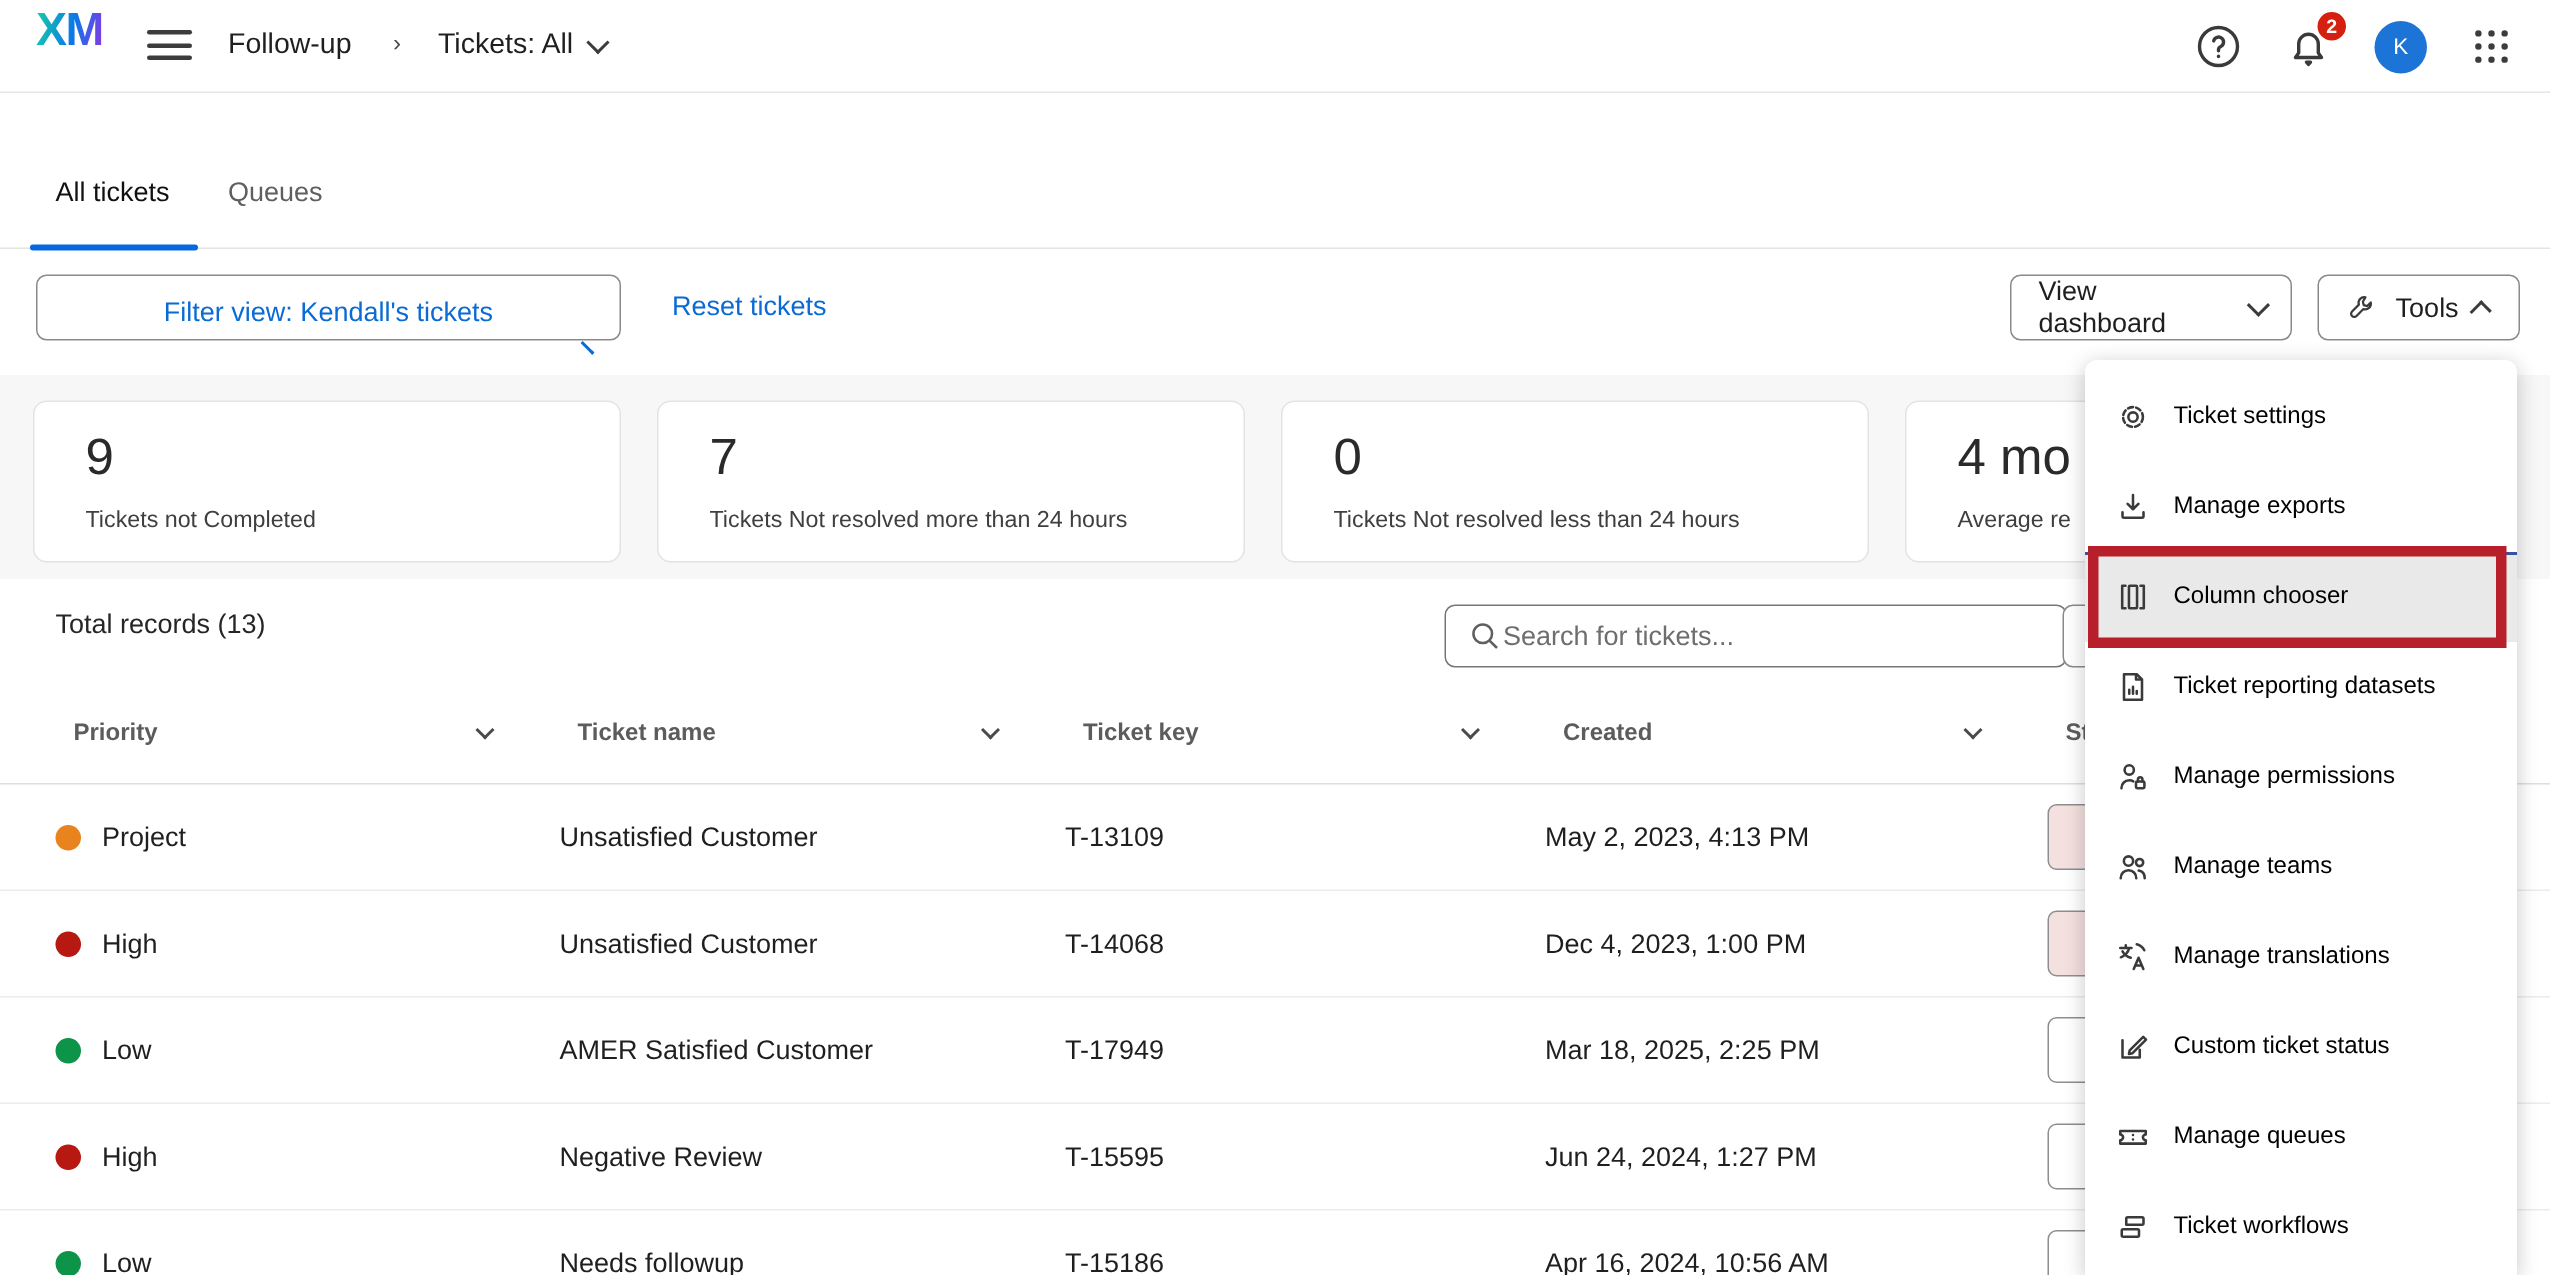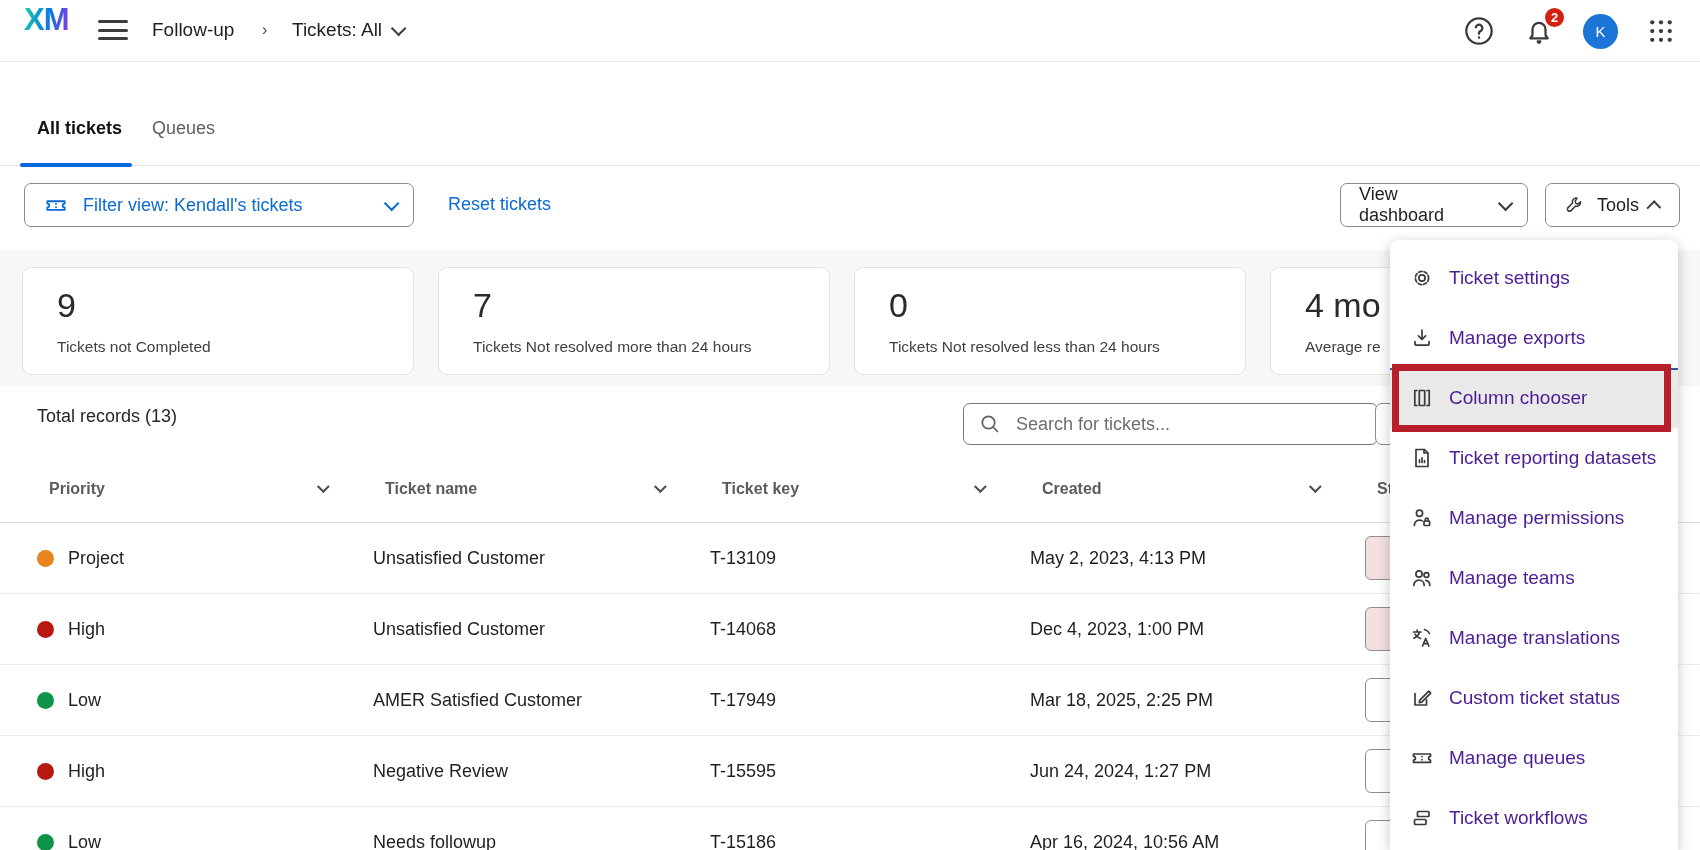--- a/index.html
+++ b/index.html
@@ -25,65 +25,65 @@
   .topbar-right { position:absolute; right:24px; top:0; height:62px; display:flex; align-items:center; gap:28px; }
   .icon-btn { position:relative; cursor:pointer; display:flex; align-items:center; justify-content:center; }
   .badge { position:absolute; top:-9px; right:-11px; min-width:23px; height:23px; border-radius:12px;
     background:#d52011; color:#fff; font-size:13px; font-weight:bold; display:flex; align-items:center;
     justify-content:center; border:2px solid #fff; }
   .avatar { width:35px; height:35px; border-radius:50%; background:#1b74d6; color:#fff; font-size:15px;
     display:flex; align-items:center; justify-content:center; cursor:pointer; }
   
   .tabs { position:absolute; top:100px; left:0; width:1700px; height:66px; border-bottom:1px solid #e4e4e4; }
   .tab { position:absolute; top:18px; font-size:18px; cursor:pointer; }
-  .tab--active { left:37px; font-weight:bold; color:#111; }
+  .tab--active { left:37px; font-weight:normal; color:#111; }
   .tab--idle { left:152px; color:#5f5f5f; }
   .tab-underline { position:absolute; left:20px; bottom:-2px; width:112px; height:4px; background:#0768dd; border-radius:2px; }
   
   .filterrow { position:absolute; top:183px; left:0; width:1700px; height:46px; }
   .filter-btn { position:absolute; left:24px; top:0; width:390px; height:44px; border:1px solid #8a8a8a;
     border-radius:7px; background:#fff; display:flex; align-items:center; gap:14px; padding:0 18px;
-    color:#0b6bd4; font-size:18px; cursor:pointer; }
+    color:#0b6bd4; font-size:18px; cursor:pointer;flex-direction:column; }
   .filter-btn .caret { border-color:#0b6bd4; margin-left:auto; }
   .reset-link { position:absolute; left:448px; top:11px; color:#0b6bd4; font-size:18px; cursor:pointer; }
   .btn { position:absolute; top:0; height:44px; border:1px solid #8a8a8a; border-radius:7px; background:#fff;
     display:flex; align-items:center; gap:12px; padding:0 18px; font-size:18px; color:#1f1f1f; cursor:pointer; }
   .btn-dashboard { left:1340px; width:188px; }
   .btn-tools { left:1545px; width:135px; }
   .caret-up { transform:rotate(-135deg) translateY(-3px); }
   
   .statband { position:absolute; top:250px; left:0; width:1700px; height:136px; background:#f7f7f7; }
   .card { position:absolute; top:17px; width:392px; height:108px; background:#fff; border:1px solid #e3e3e3;
     border-radius:9px; padding:18px 0 0 34px; }
   .card-value { font-size:34px; color:#2a2a2a; }
   .card-label { margin-top:13px; font-size:15.5px; color:#3f3f3f; }
   
   .total-records { position:absolute; top:406px; left:37px; font-size:18px; color:#262626; }
   .search-box { position:absolute; top:403px; left:963px; width:415px; height:42px; border:1px solid #767676;
-    border-radius:7px; background:#fff; display:flex; align-items:center; gap:14px; padding:0 14px; }
+    border-radius:7px; background:#fff; display:flex; align-items:center; padding:0 14px; }
   .search-box input { border:none; outline:none; font-size:18px; color:#3c3c3c; width:330px;
     font-family:"Liberation Sans", sans-serif; background:transparent; }
   .search-box input::placeholder { color:#6e6e6e; }
   .partial-btn { position:absolute; top:403px; left:1375px; width:44px; height:42px; border:1px solid #8a8a8a;
     border-radius:7px; background:#fff; }
   .grid-cols { display:grid; grid-template-columns:336px 337px 320px 335px 1fr; padding-left:37px; }
   .thead { position:absolute; top:455px; left:0; width:1700px; height:68px; border-bottom:1px solid #dedede; }
   .th { display:flex; align-items:center; justify-content:space-between; padding-right:48px;
     font-size:16px; font-weight:bold; color:#5c5c5c; height:68px;margin-left:12px; }
   .th .caret { border-color:#4a4a4a; transform:rotate(45deg) translateY(-4px); width:9px; height:9px; cursor:pointer; }
   .tbody { position:absolute; top:523px; left:0; width:1700px; height:327px; overflow:hidden; }
   .tr { height:71px; border-bottom:1px solid #ececec; align-items:center; font-size:18px; color:#1f1f1f; cursor:pointer; }
   .tr > div { display:flex; align-items:center; }
   .dot { width:17px; height:17px; border-radius:50%; margin-right:14px; flex:none; }
   .chip { width:62px; height:44px; border:1.5px solid #8e8e8e; border-radius:6px; }
   
   .menu { position:absolute; top:240px; left:1390px; width:288px; height:610px; background:#fff;
     border-radius:8px 8px 0 0; box-shadow:0 3px 14px rgba(0,0,0,.22); padding-top:8px; z-index:10; }
   .menu-item { position:relative; height:60px; display:flex; align-items:center; gap:15px;
-    padding:0 20px; font-size:19px; color:#4c1d95; cursor:pointer; }
+    padding:0 20px; font-size:16px; color:#000000; cursor:pointer; }
   .menu-item svg { flex:none; }
   .menu-item--highlight { background:#e9e9e9; box-shadow:inset 0 2px 0 0 #39519e; }
   .red-frame { position:absolute; left:2px; right:7px; top:-4px; bottom:-4px;
     border:7px solid #b7202a; pointer-events:none; z-index:11; }
   svg.ic { stroke:#3a3a3a; fill:none; stroke-width:1.7; stroke-linecap:round; stroke-linejoin:round; }
 </style>
 </head>
 <body>
 
 <div class="page">

